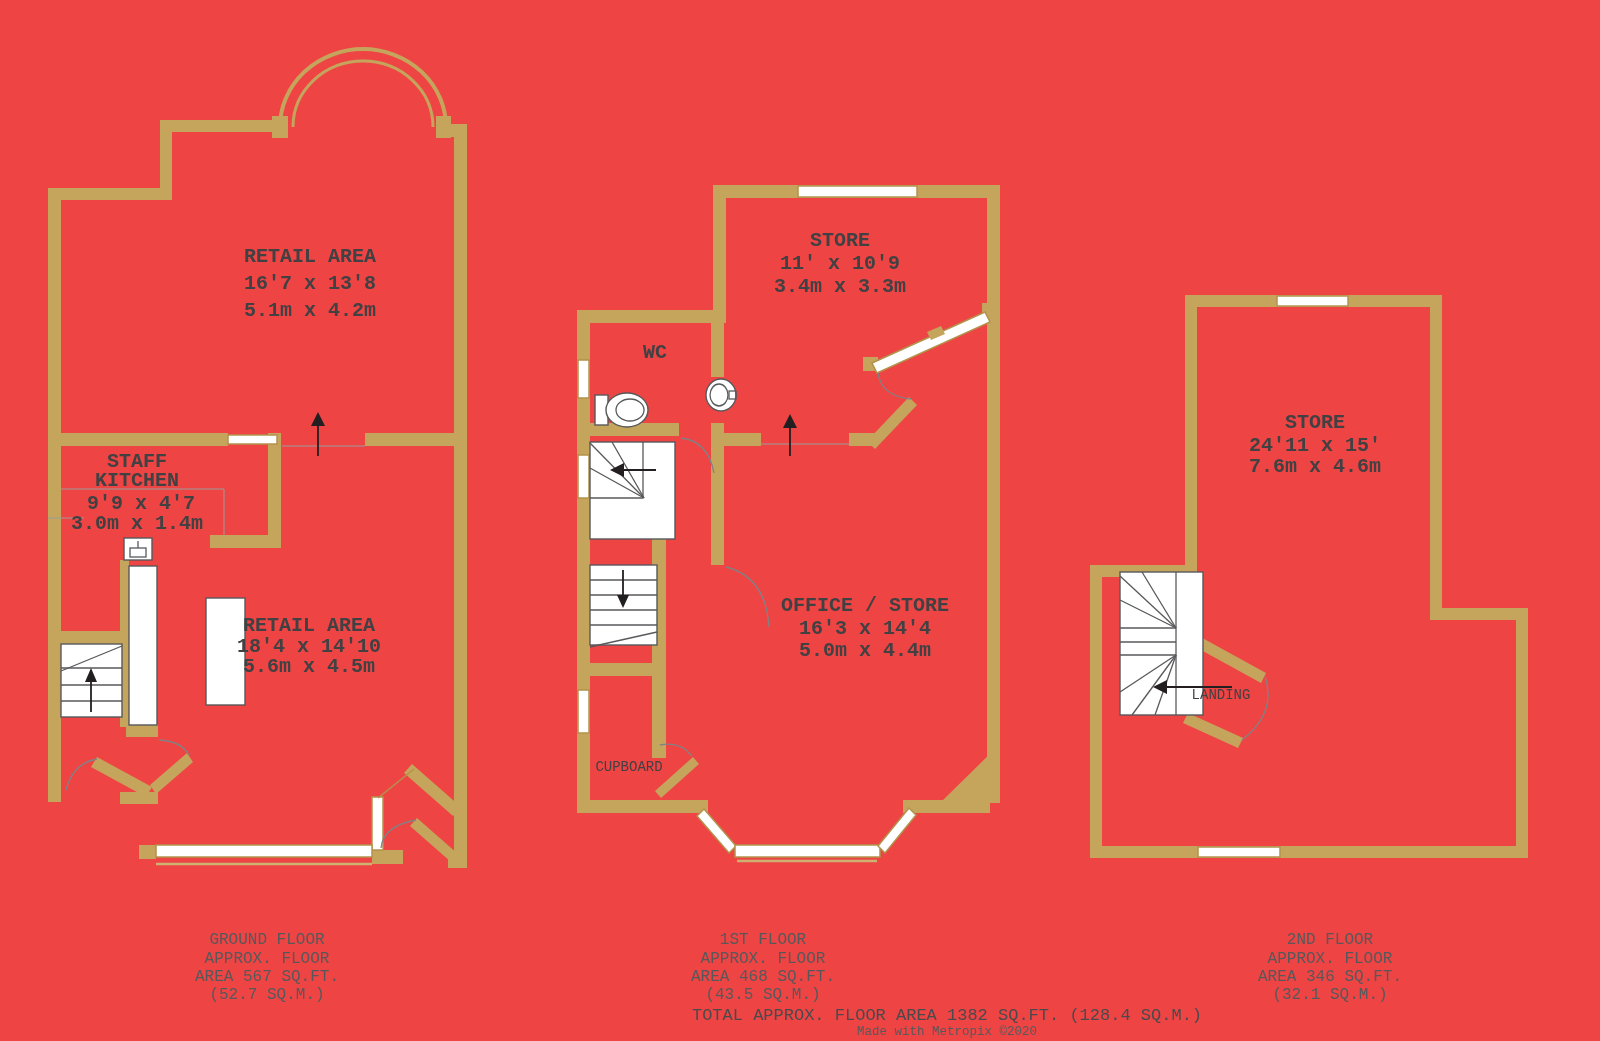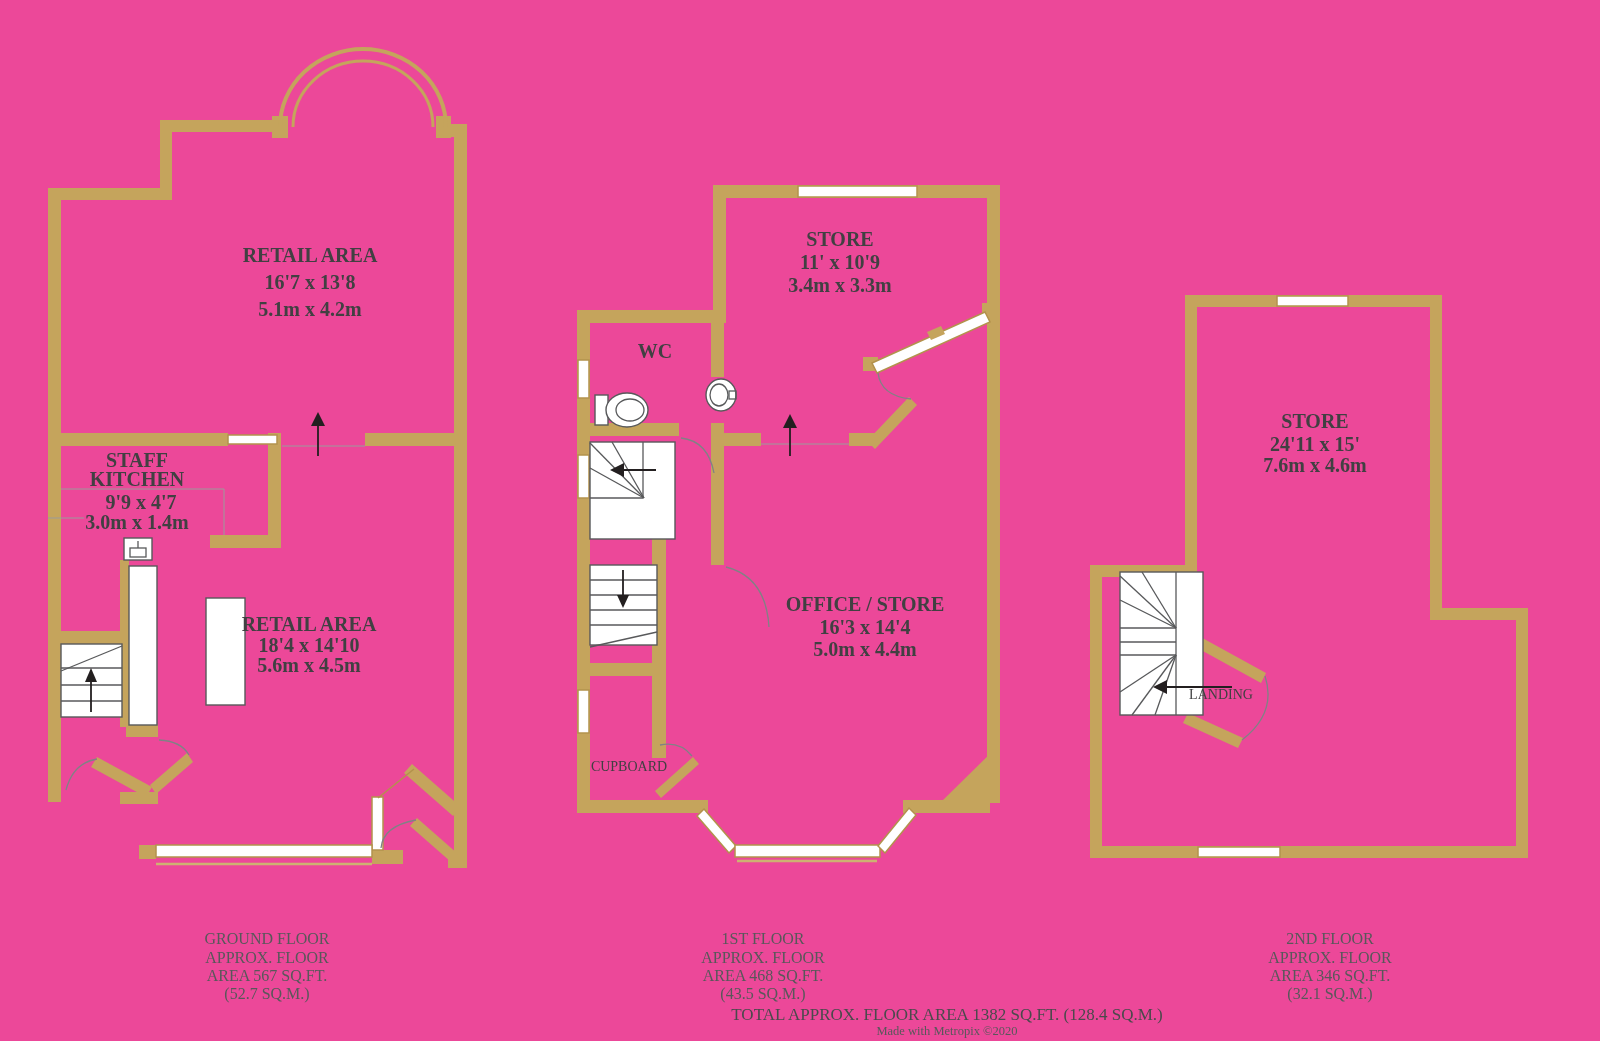--- a/index.html
+++ b/index.html
@@ -1,17 +1,17 @@
 <!DOCTYPE html>
 <html><head>
 <meta charset="utf-8">
 <style>
   html,body{margin:0;padding:0;background:#ffffff;}
-  .canvas{position:relative;width:1600px;height:1041px;background:#ec4899;overflow:hidden;
-          font-family:Liberation Serif, serif;}
+  .canvas{position:relative;width:1600px;height:1041px;background:#ef4444;overflow:hidden;
+          font-family:Liberation Mono, monospace;}
   svg{position:absolute;left:0;top:0;}
   .wall{fill:#c5a45c;stroke:none;}
   .win{fill:#ffffff;stroke:#b3924c;stroke-width:1.5;}
   .underline{stroke:#cdb272;stroke-width:2.5;fill:none;}
   .archline{stroke:#c5a45c;fill:none;}
   .fix{fill:#ffffff;stroke:#58595b;stroke-width:1.4;}
   .fixline{stroke:#58595b;stroke-width:1.3;fill:none;}
   .hair{stroke:#9b9b9b;stroke-width:1;fill:none;}
   .arc{stroke:#808285;stroke-width:1.3;fill:none;}
   .arrowline{stroke:#231f20;stroke-width:1.8;fill:none;}

